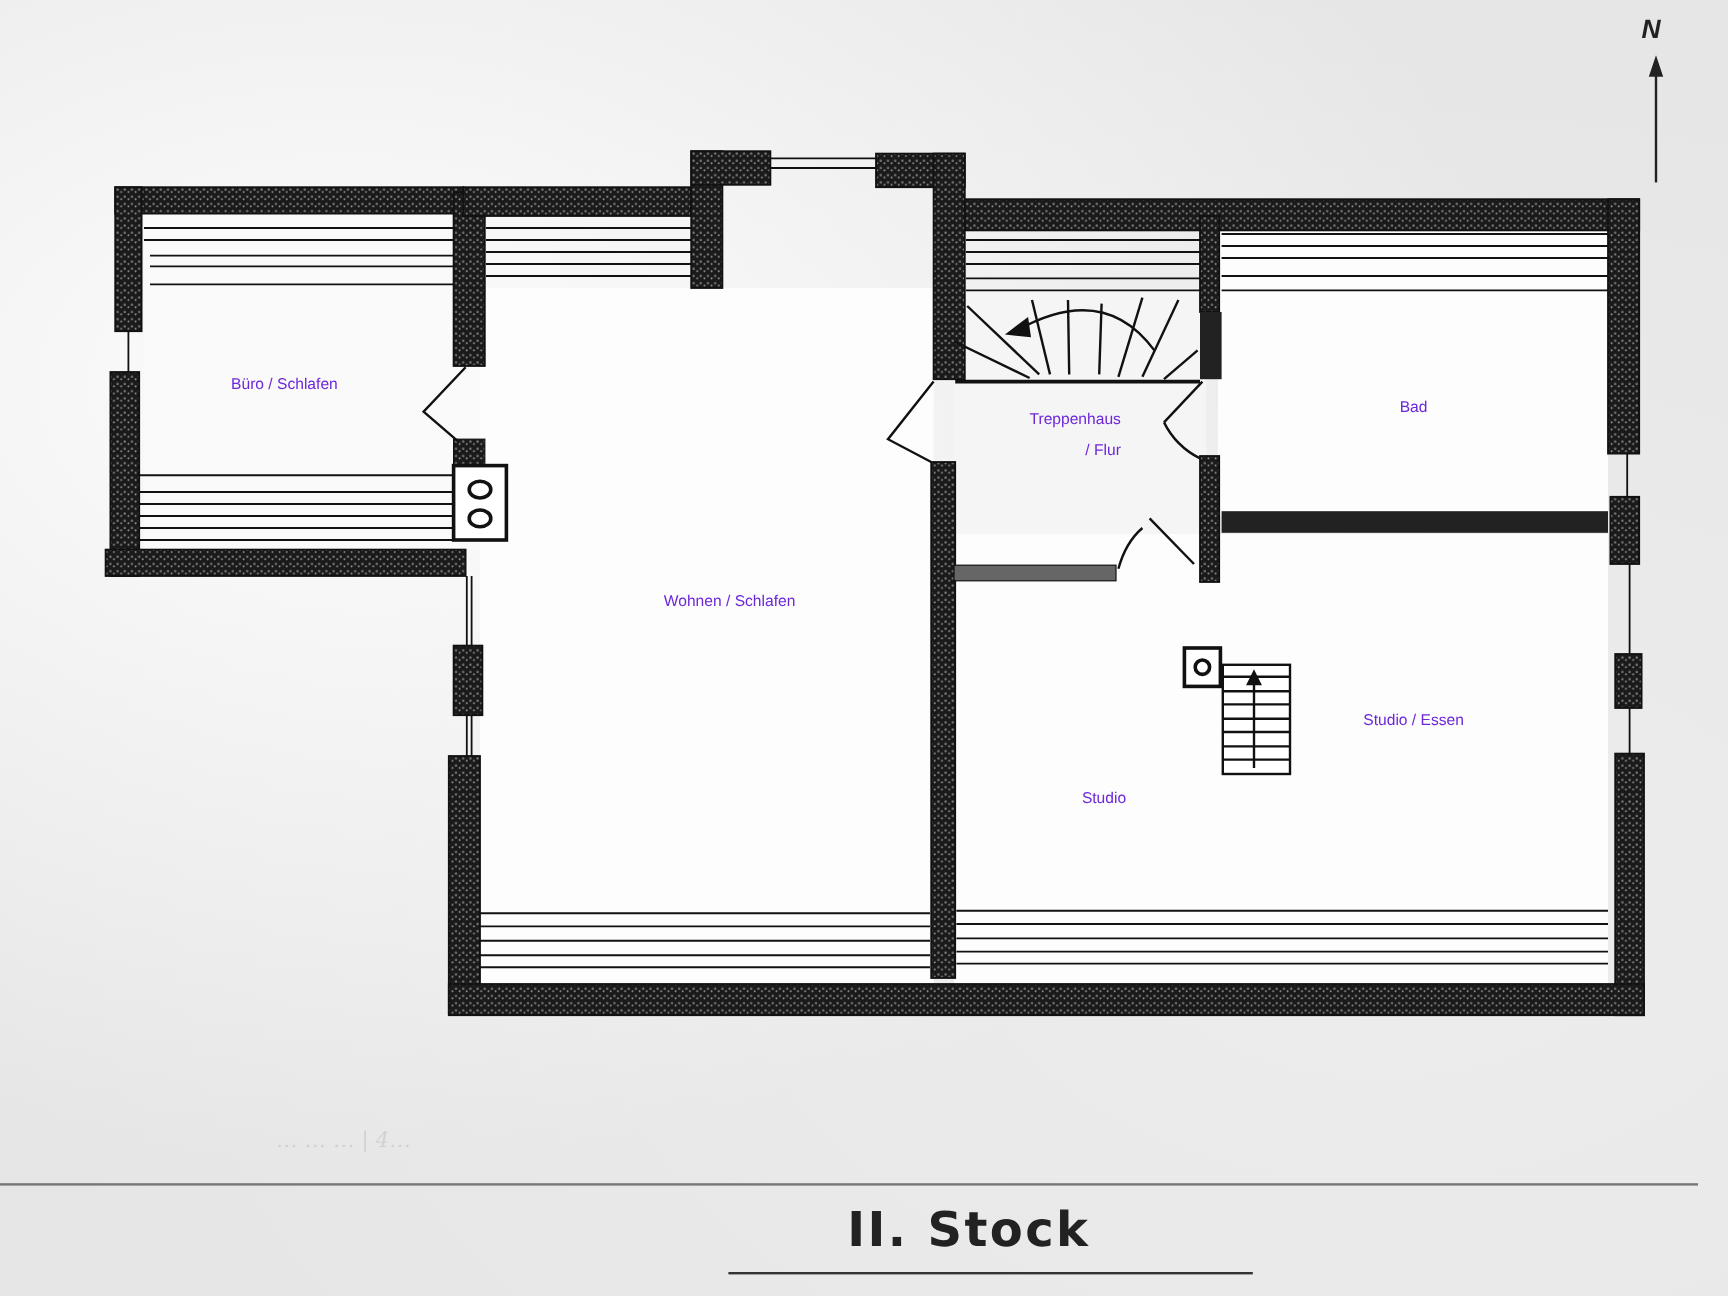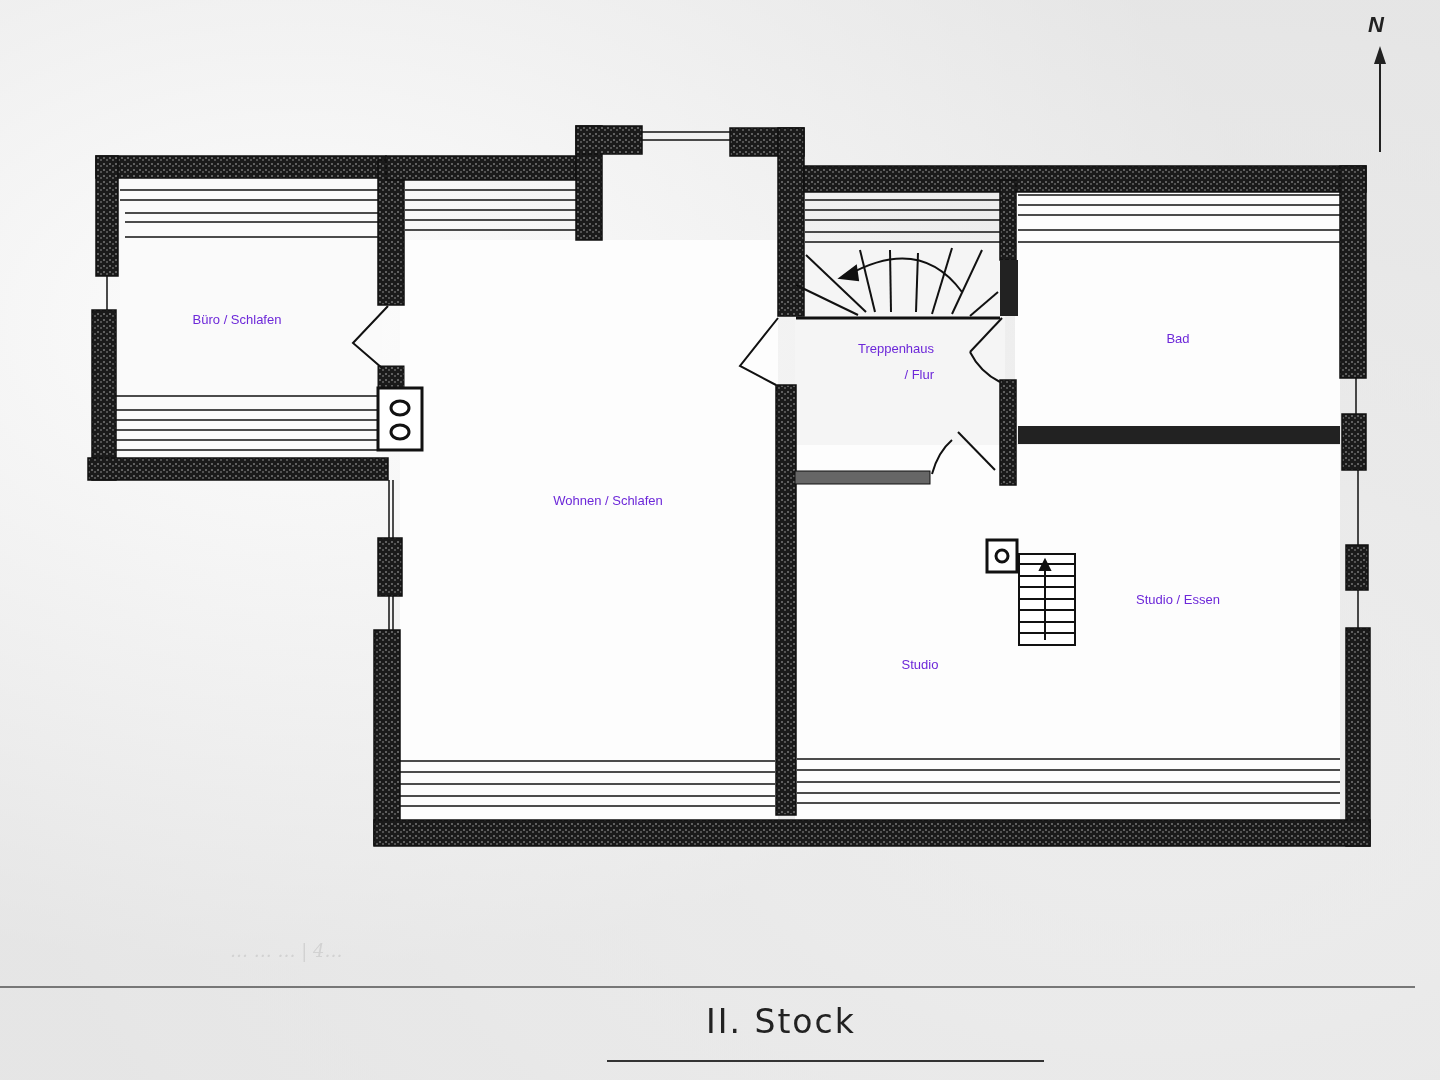--- a/index.html
+++ b/index.html
@@ -17,21 +17,21 @@
       #eaeaea;
   }
   #plan-svg { position: absolute; left: 0; top: 0; }
   .room-label {
     position: absolute; font-size: 13px; color: #6d28d9;
     white-space: nowrap; transform: translate(-50%, -50%);
     text-align: center; line-height: 26px;
   }
   #title {
     position: absolute; left: 706px; top: 1002px;
-    font-family: "DejaVu Sans", sans-serif; font-size: 33px; font-weight: 400;
+    font-family: "DejaVu Sans", sans-serif; font-size: 40px; font-weight: 700;
     color: #222; letter-spacing: 2px;
   }
   #title-underline {
     position: absolute; left: 607px; top: 1060px; width: 437px; height: 2px; background: #333;
   }
   #footer-line {
     position: absolute; left: 0; top: 986px; width: 1415px; height: 2px; background: #777;
   }
   #north-label {
     position: absolute; left: 1368px; top: 12px; font-size: 22px; font-weight: bold;

